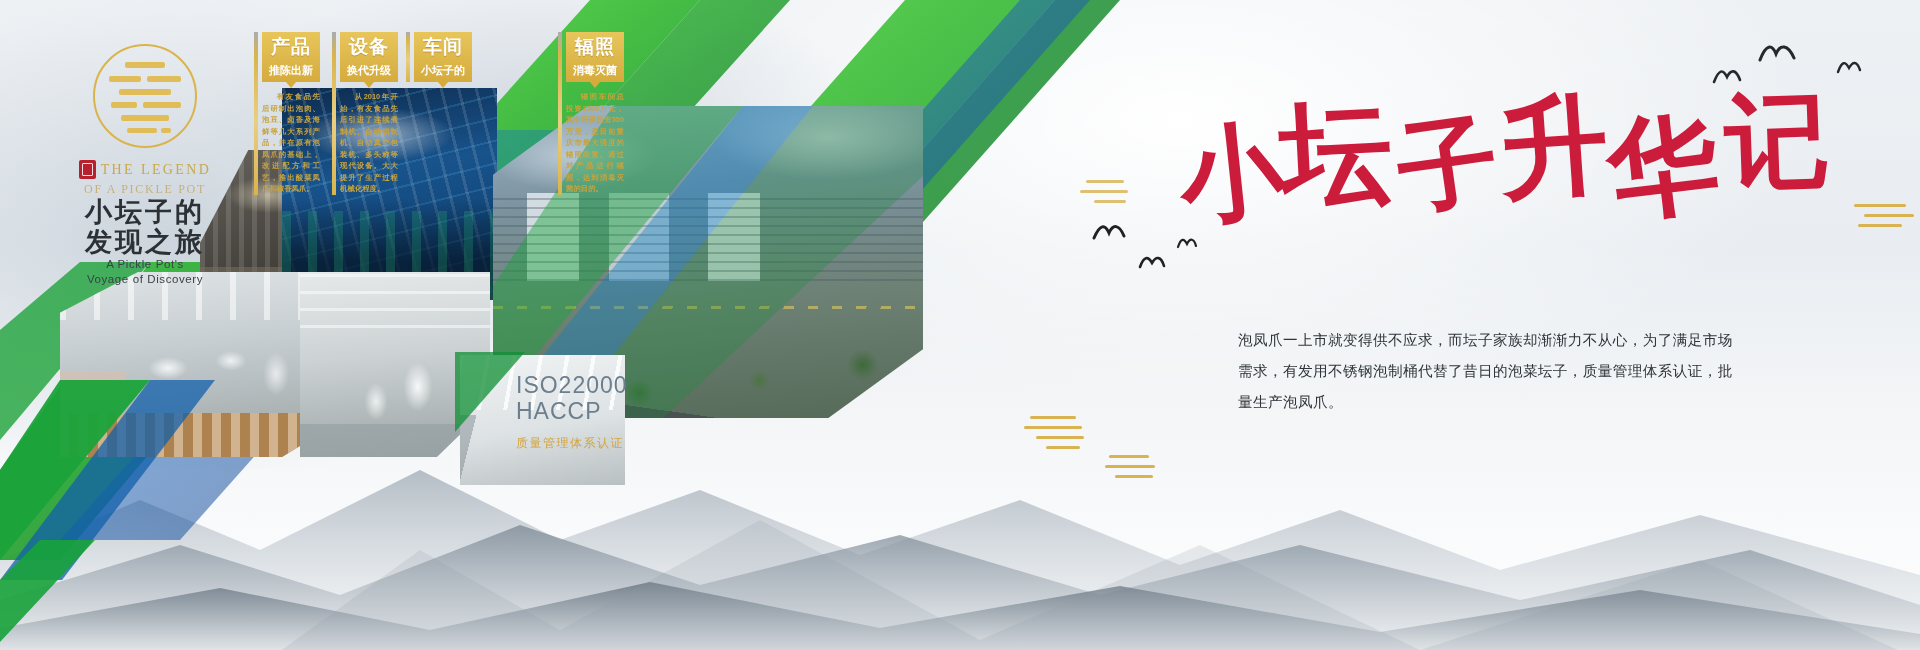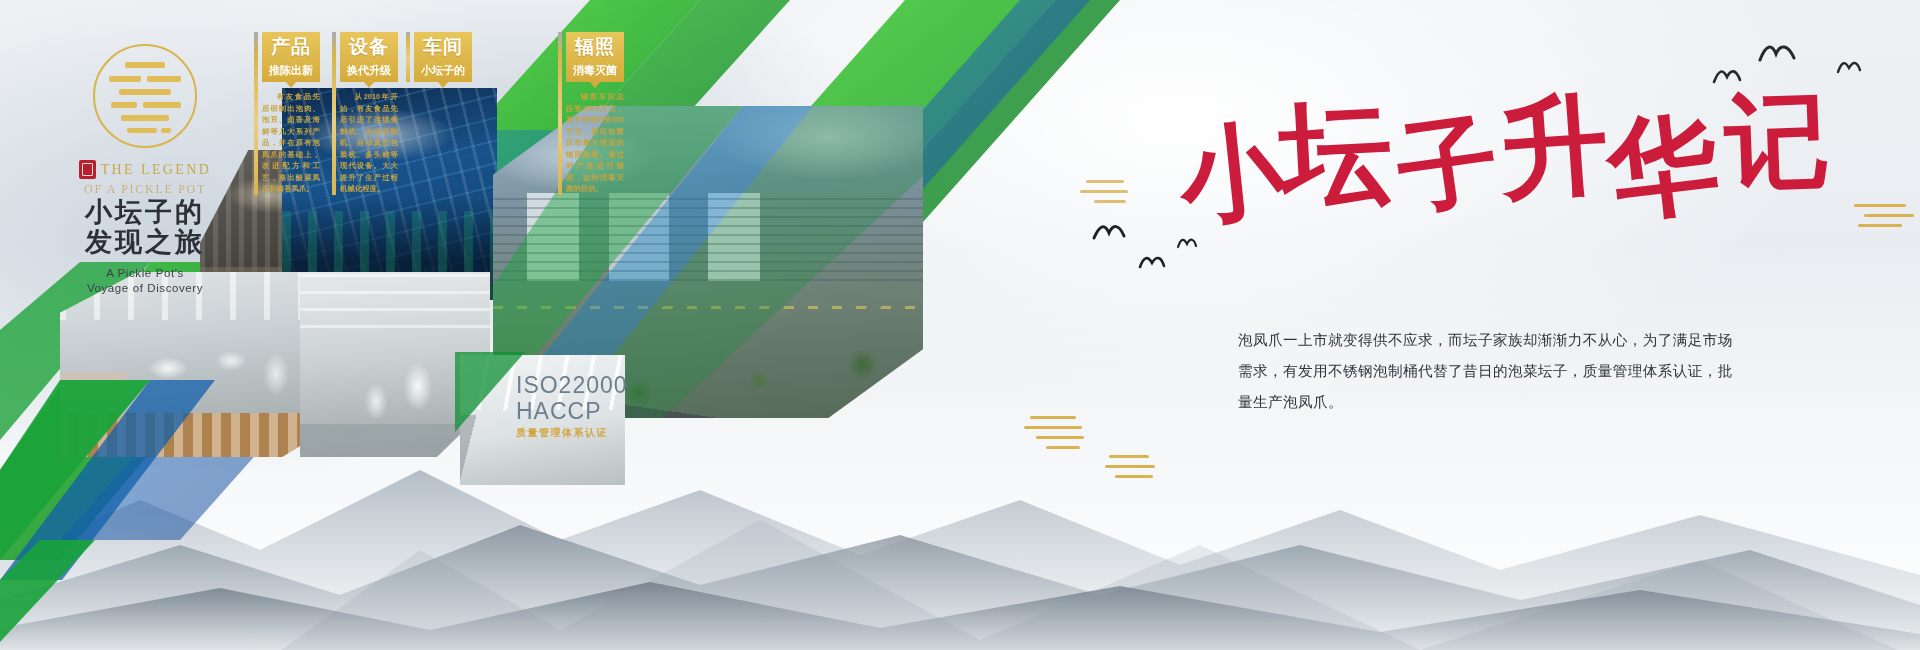--- a/index.html
+++ b/index.html
@@ -81,29 +81,29 @@
   }
   .legend-en{font-family:"Liberation Serif","DejaVu Serif",serif;color:#c9a84c;
     font-size:14px;letter-spacing:2.4px;}
   .legend-sub{font-family:"Liberation Serif","DejaVu Serif",serif;color:#cbb druk;
     color:#c9b07a;font-size:12px;letter-spacing:1.7px;margin-top:3px;}
   .cn-title{
     color:#2c3136;font-weight:bold;
     font-size:27px;line-height:30px;letter-spacing:3px;
   }
   .en-sub{
-    margin-top:9px;color:#3b4248;font-size:11.5px;line-height:15px;
+    color:#3b4248;font-size:11.5px;line-height:15px;
     letter-spacing:.6px;text-align:center;
   }
 
   
   .iso{position:absolute;left:516px;top:372px;}
   .iso .l1{font-size:23px;letter-spacing:1px;color:#6b7f8e;line-height:26px;font-weight:normal;}
   .iso .l2{font-size:23px;letter-spacing:1px;color:#6b7f8e;line-height:26px;}
-  .iso .l3{font-size:10px;letter-spacing:1.5px;color:#d3a43c;margin-top:2px;font-weight:bold;}
+  .iso .l3{font-size:12px;letter-spacing:1.5px;color:#d3a43c;margin-top:11px;font-weight:normal;}
 
   
   .headline{
     position:absolute;left:1180px;top:78px;width:640px;height:140px;
   }
   .headline span{
     position:absolute;font-family:"Liberation Serif","DejaVu Serif",serif;
     font-weight:bold;color:#cc1c3c;line-height:1;
   }
 

